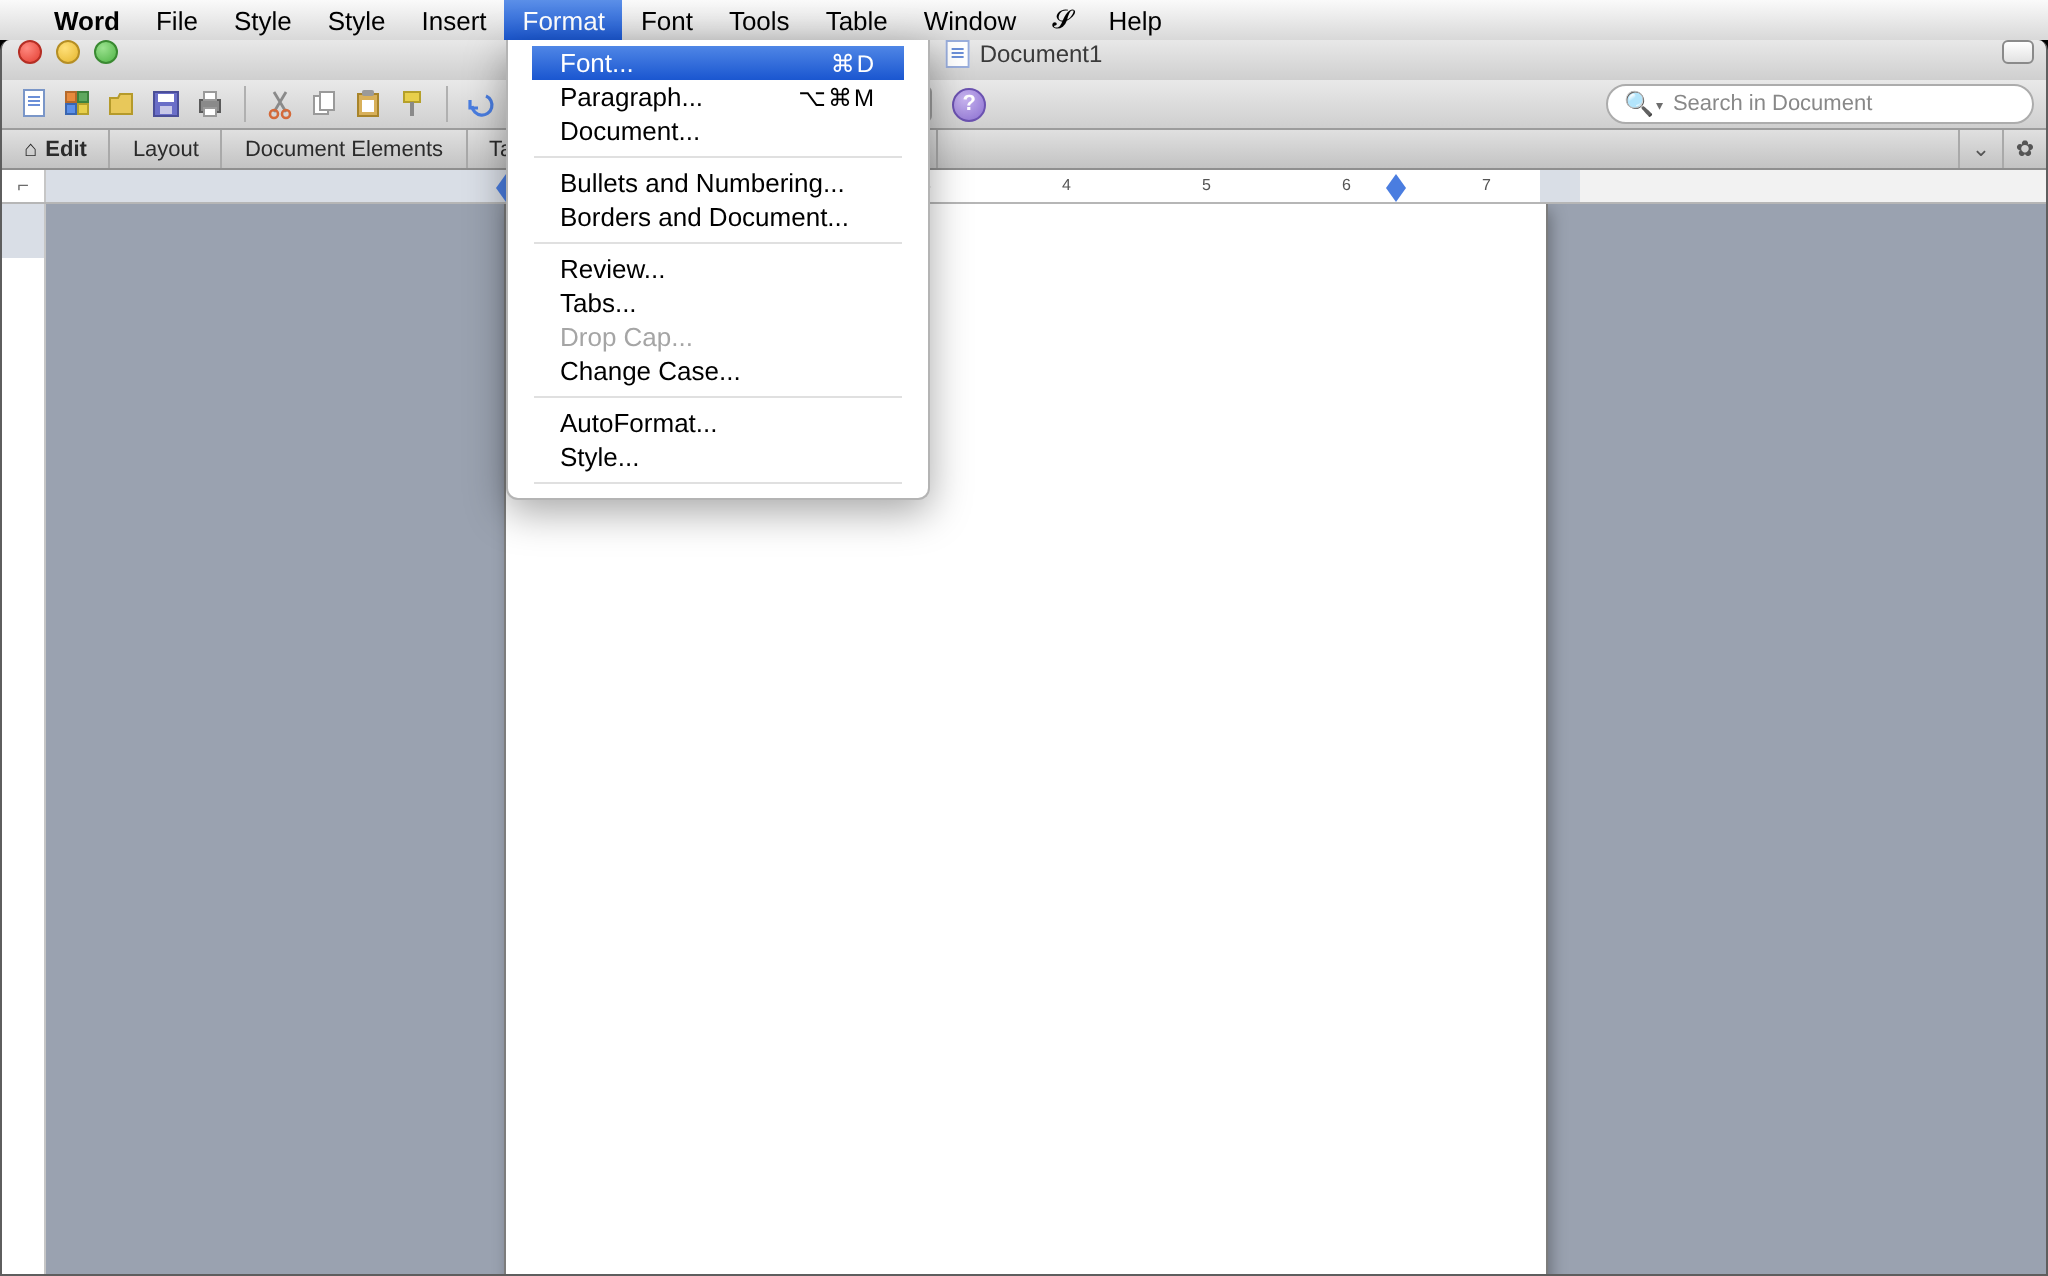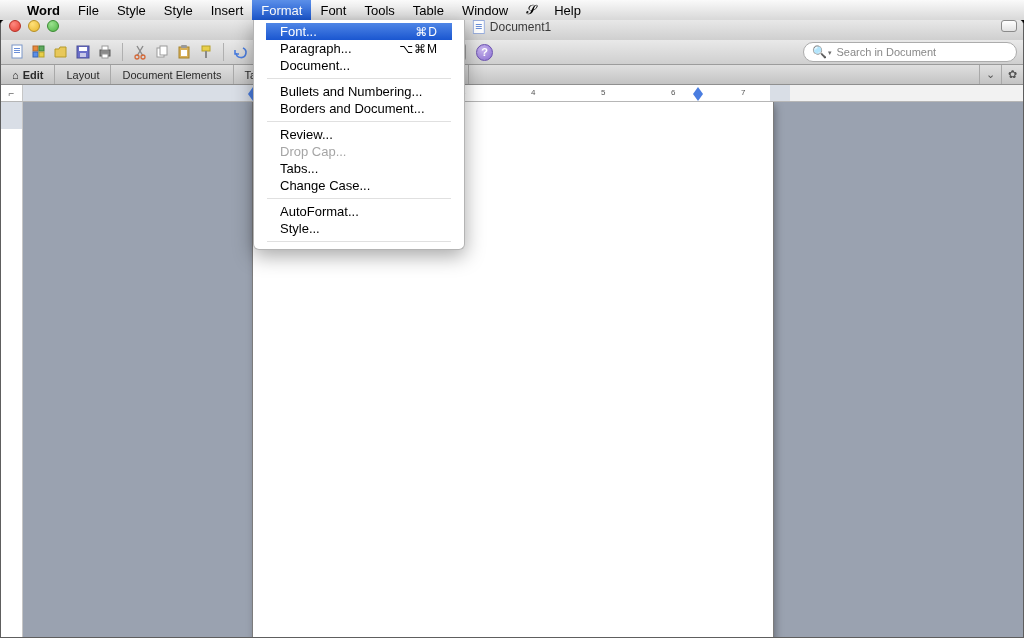--- a/index.html
+++ b/index.html
@@ -270,27 +270,27 @@
     <div class="dd-item">
       <span>Bullets and Numbering...</span>
     </div>
     <div class="dd-item">
       <span>Borders and Document...</span>
     </div>
     <div class="dd-sep"></div>
     <div class="dd-item">
       <span>Review...</span>
     </div>
+    <div class="dd-item">
+      <span>Tabs...</span>
+    </div>
     <div class="dd-item disabled">
       <span>Drop Cap...</span>
     </div>
     <div class="dd-item">
-      <span>Tabs...</span>
-    </div>
-    <div class="dd-item">
       <span>Change Case...</span>
     </div>
     <div class="dd-sep"></div>
     <div class="dd-item">
       <span>AutoFormat...</span>
     </div>
     <div class="dd-item">
       <span>Style...</span>
     </div>
     <div class="dd-sep"></div>

